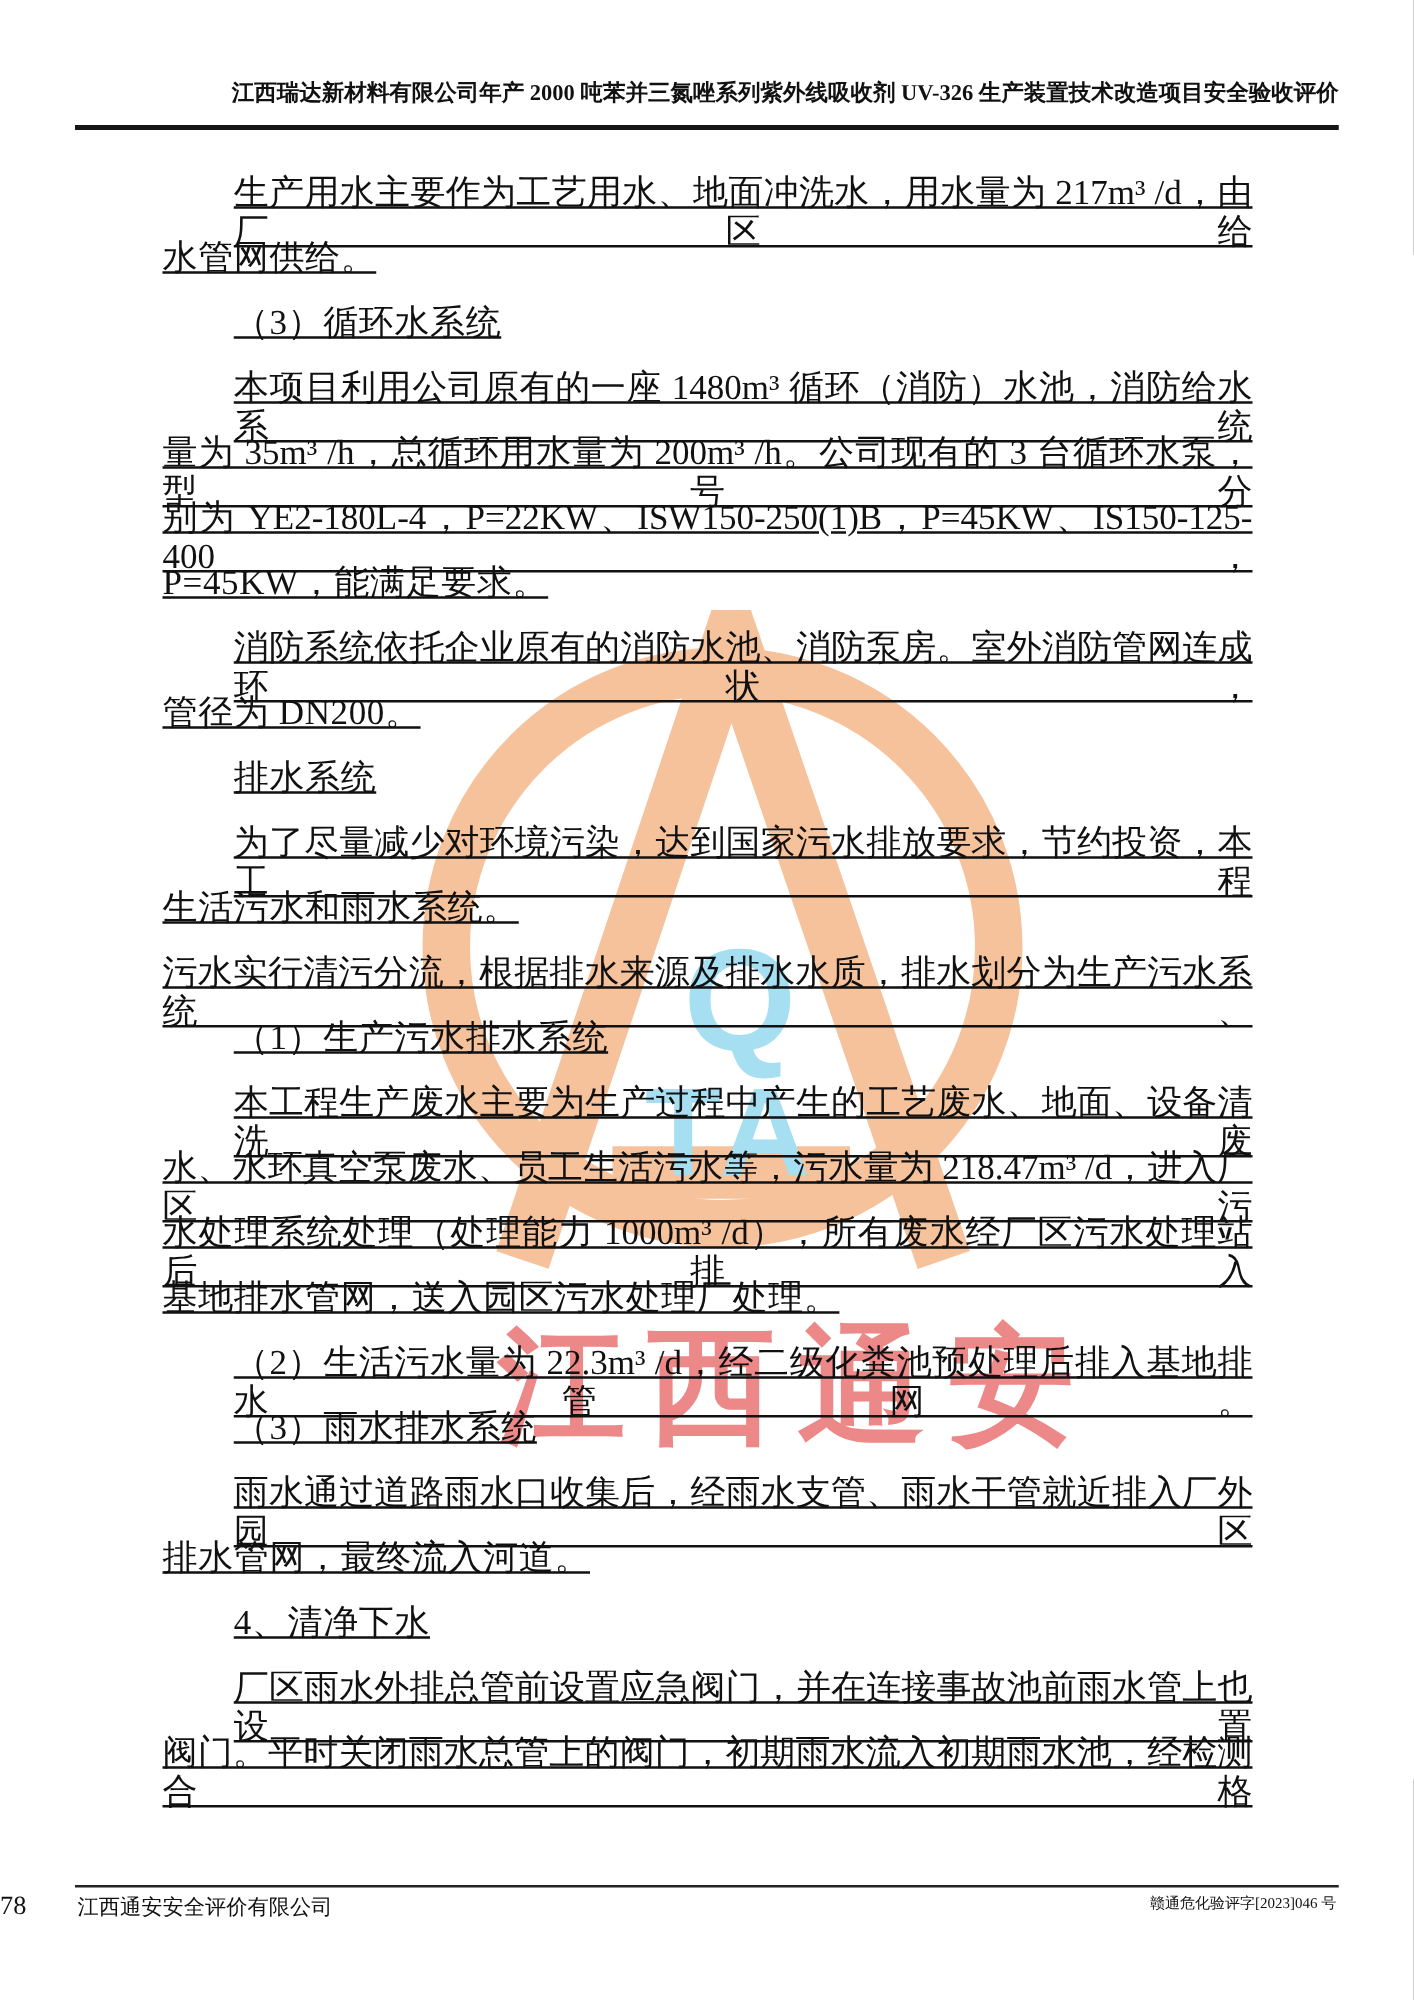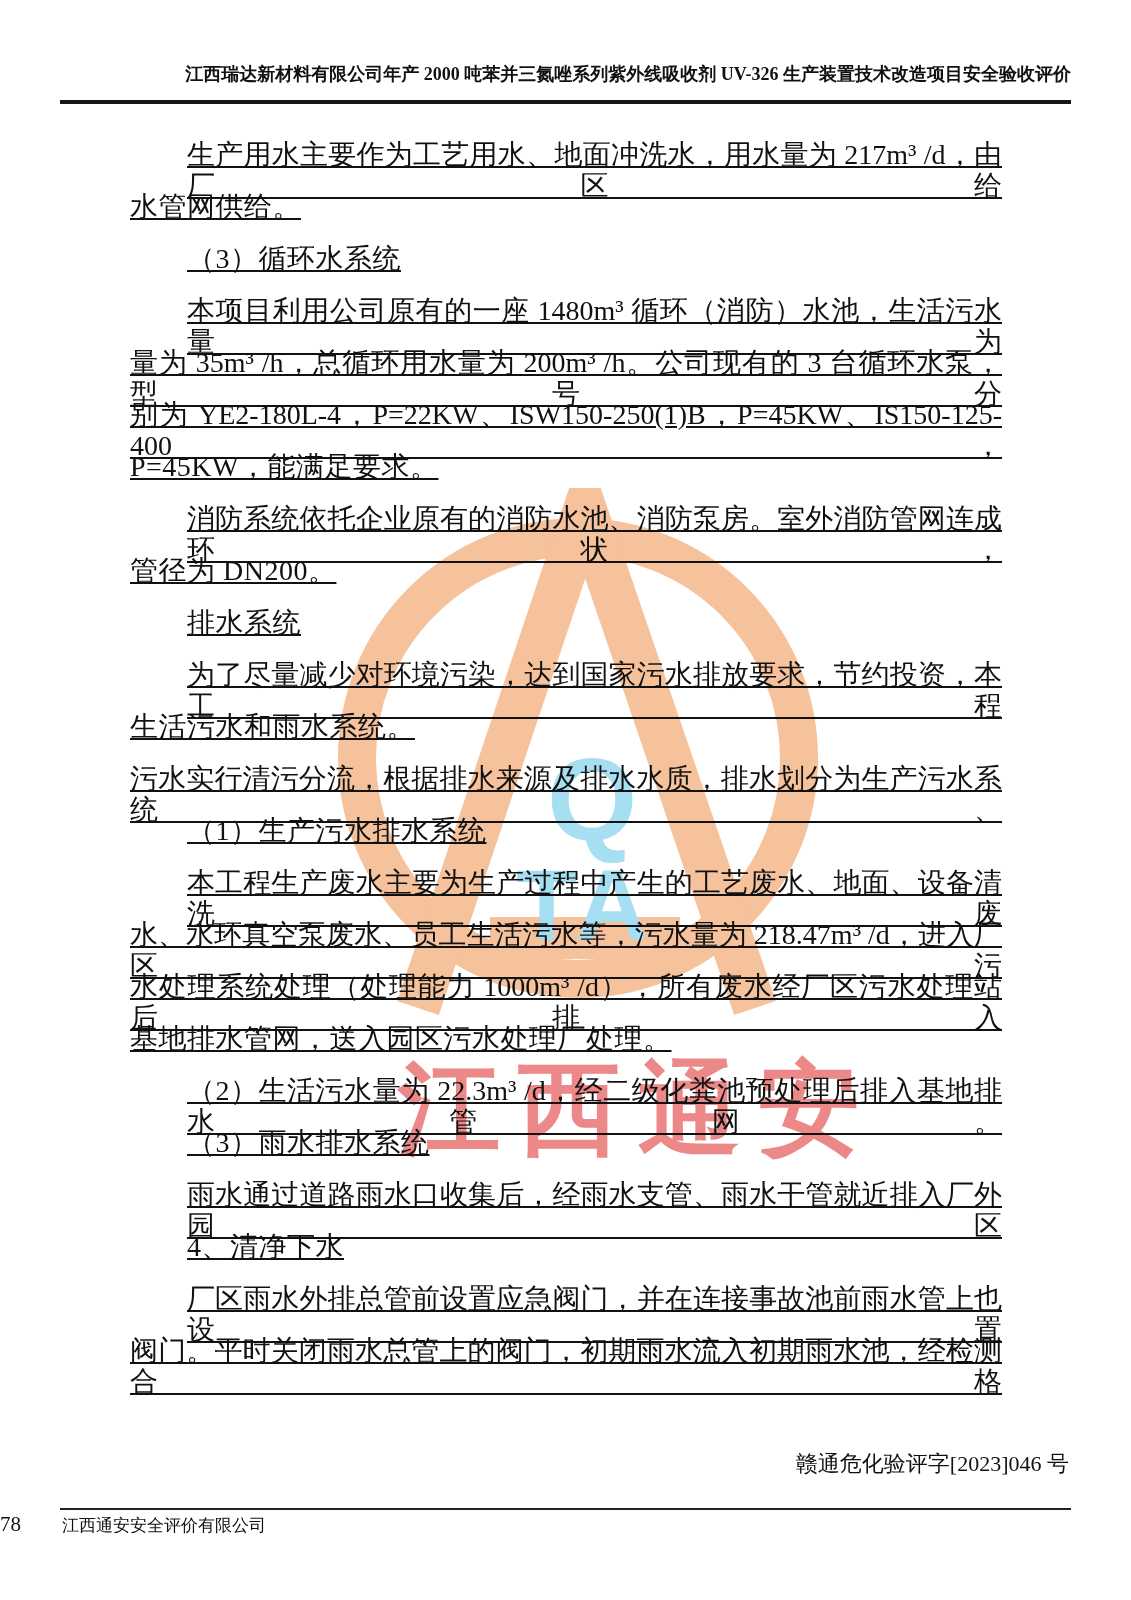--- a/index.html
+++ b/index.html
@@ -73,22 +73,22 @@
   }
   .footer-left{
     position:absolute;top:1514px;left:62px;
     font-size:17px;z-index:3;
   }
   .footer-center{
     position:absolute;top:1512px;left:0;width:1131px;
     text-align:left;font-size:21px;z-index:3;
   }
   .footer-right{
-    position:absolute;top:1449px;right:62px;
-    font-size:22px;z-index:3;
+    position:absolute;top:1514px;right:62px;
+    font-size:12px;z-index:3;
   }
 </style>
 </head>
 <body>
 
 <div class="page">
 
   <div class="header-title">江西瑞达新材料有限公司年产 2000 吨苯并三氮唑系列紫外线吸收剂 UV-326 生产装置技术改造项目安全验收评价</div>
   <div class="header-rule"></div>
 
@@ -99,38 +99,39 @@
     <text x="262" y="352" font-size="116" font-weight="bold" text-anchor="middle" font-family="Liberation Sans, DejaVu Sans, sans-serif" fill="#A6DEF2">Q</text>
     <text x="255" y="452" font-size="100" font-weight="bold" text-anchor="middle" font-family="Liberation Sans, DejaVu Sans, sans-serif" fill="#A6DEF2" letter-spacing="6">TA</text>
   </svg>
 
   <div class="watermark-red">江西通安</div>
 
   <div class="body-lines">
       <div class="line indent justify">生产用水主要作为工艺用水、地面冲洗水，用水量为 217m³ /d，由厂区给</div>
       <div class="line">水管网供给。</div>
       <div class="line indent">（3）循环水系统</div>
-      <div class="line indent justify">本项目利用公司原有的一座 1480m³ 循环（消防）水池，生活污水量为</div>
+      <div class="line indent justify">本项目利用公司原有的一座 1480m³ 循环（消防）水池，消防给水系统</div>
       <div class="line justify">量为 35m³ /h，总循环用水量为 200m³ /h。公司现有的 3 台循环水泵，型号分</div>
       <div class="line justify">别为 YE2-180L-4，P=22KW、ISW150-250(1)B，P=45KW、IS150-125-400，</div>
       <div class="line">P=45KW，能满足要求。</div>
       <div class="line indent justify">消防系统依托企业原有的消防水池、消防泵房。室外消防管网连成环状，</div>
       <div class="line">管径为 DN200。</div>
       <div class="line indent">排水系统</div>
       <div class="line indent justify">为了尽量减少对环境污染，达到国家污水排放要求，节约投资，本工程</div>
       <div class="line">生活污水和雨水系统。</div>
       <div class="line justify">污水实行清污分流，根据排水来源及排水水质，排水划分为生产污水系统、</div>
       <div class="line indent">（1）生产污水排水系统</div>
       <div class="line indent justify">本工程生产废水主要为生产过程中产生的工艺废水、地面、设备清洗废</div>
       <div class="line justify">水、水环真空泵废水、员工生活污水等，污水量为 218.47m³ /d，进入厂区污</div>
       <div class="line justify">水处理系统处理（处理能力 1000m³ /d），所有废水经厂区污水处理站后排入</div>
       <div class="line">基地排水管网，送入园区污水处理厂处理。</div>
       <div class="line indent justify">（2）生活污水量为 22.3m³ /d，经二级化粪池预处理后排入基地排水管网。</div>
       <div class="line indent">（3）雨水排水系统</div>
       <div class="line indent justify">雨水通过道路雨水口收集后，经雨水支管、雨水干管就近排入厂外园区</div>
+      <div class="line">排水管网，最终流入河道。</div>
       <div class="line indent">4、清净下水</div>
       <div class="line indent justify">厂区雨水外排总管前设置应急阀门，并在连接事故池前雨水管上也设置</div>
       <div class="line justify">阀门。平时关闭雨水总管上的阀门，初期雨水流入初期雨水池，经检测合格</div>
     </div>
 
   <div class="footer-rule"></div>
   <div class="footer-left">江西通安安全评价有限公司</div>
   <div class="footer-center">78</div>
   <div class="footer-right">赣通危化验评字[2023]046 号</div>
 

